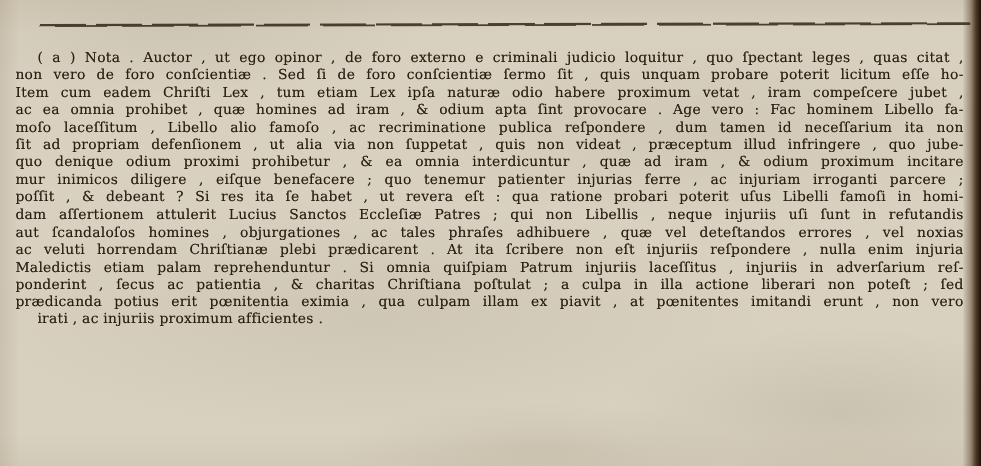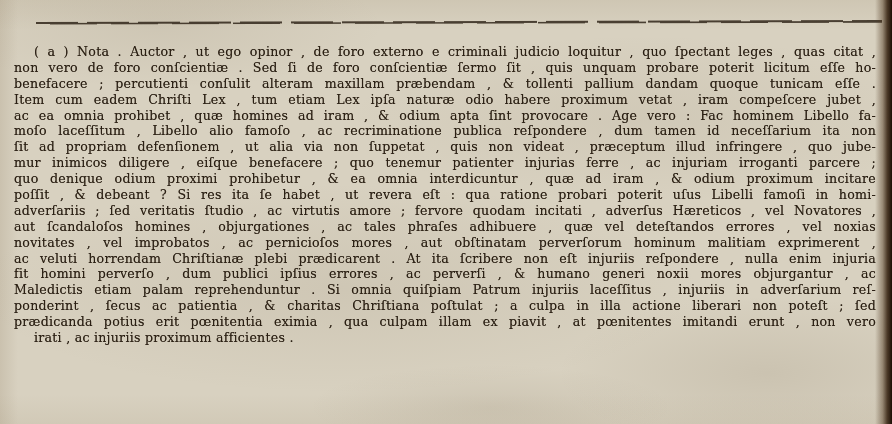--- a/index.html
+++ b/index.html
@@ -75,32 +75,29 @@
   }
 </style>
 </head>
 <body>
 
 <div class="page">
   <div class="rule-dashed"></div>
   <div class="text-block">
       <div class="line"><span>( a ) Nota . Auctor , ut ego opinor , de foro externo e criminali judicio loquitur , quo ſpectant leges , quas citat ,</span></div>
       <div class="line"><span>non vero de foro conſcientiæ . Sed ſi de foro conſcientiæ ſermo ſit , quis unquam probare poterit licitum eſſe ho-</span></div>
-      <div class="line"><span>benefacere ; percutienti conſulit alteram maxillam præbendam , &amp; tollenti pallium dandam quoque tunicam eſſe .</span></div>
       <div class="line"><span>Item cum eadem Chriſti Lex , tum etiam Lex ipſa naturæ odio habere proximum vetat , iram compeſcere jubet ,</span></div>
       <div class="line"><span>ac ea omnia prohibet , quæ homines ad iram , &amp; odium apta ſint provocare . Age vero : Fac hominem Libello fa-</span></div>
       <div class="line"><span>moſo laceſſitum , Libello alio famoſo , ac recriminatione publica reſpondere , dum tamen id neceſſarium ita non</span></div>
       <div class="line"><span>ſit ad propriam defenſionem , ut alia via non ſuppetat , quis non videat , præceptum illud infringere , quo jube-</span></div>
+      <div class="line"><span>quo denique odium proximi prohibetur , &amp; ea omnia interdicuntur , quæ ad iram , &amp; odium proximum incitare</span></div>
       <div class="line"><span>mur inimicos diligere , eiſque benefacere ; quo tenemur patienter injurias ferre , ac injuriam irroganti parcere ;</span></div>
-      <div class="line"><span>quo denique odium proximi prohibetur , &amp; ea omnia interdicuntur , quæ ad iram , &amp; odium proximum incitare</span></div>
       <div class="line"><span>poſſit , &amp; debeant ? Si res ita ſe habet , ut revera eſt : qua ratione probari poterit uſus Libelli famoſi in homi-</span></div>
-      <div class="line"><span>adverſariis ; ſed veritatis ſtudio , ac virtutis amore ; fervore quodam incitati , adverſus Hæreticos , vel Novatores ,</span></div>
+      <div class="line"><span>dam aſſertionem attulerit Lucius Sanctos Eccleſiæ Patres ; qui non Libellis , neque injuriis uſi ſunt in refutandis</span></div>
       <div class="line"><span>aut ſcandaloſos homines , objurgationes , ac tales phraſes adhibuere , quæ vel deteſtandos errores , vel noxias</span></div>
-      <div class="line"><span>novitates , vel improbatos , ac pernicioſos mores , aut obſtinatam perverſorum hominum malitiam exprimerent ,</span></div>
       <div class="line"><span>ac veluti horrendam Chriſtianæ plebi prædicarent . At ita ſcribere non eſt </span><span class="italic">injuriis</span><span> reſpondere , nulla enim injuria</span></div>
-      <div class="line"><span>fit homini perverſo , dum publici ipſius errores , ac perverſi , &amp; humano generi noxii mores objurgantur , ac</span></div>
       <div class="line"><span>Maledictis etiam palam reprehenduntur . Si omnia quiſpiam Patrum injuriis laceſſitus , injuriis in adverſarium reſ-</span></div>
       <div class="line"><span>ponderint , ſecus ac patientia , &amp; charitas Chriſtiana poſtulat ; a culpa in illa actione liberari non poteſt ; ſed</span></div>
       <div class="line"><span>prædicanda potius erit pœnitentia eximia , qua culpam illam ex piavit , at pœnitentes imitandi erunt , non vero</span></div>
       <div class="line last"><span>irati , ac injuriis proximum afficientes .</span></div>
     </div>
   <div class="edge-right"></div>
 </div>
 
 </body></html>

